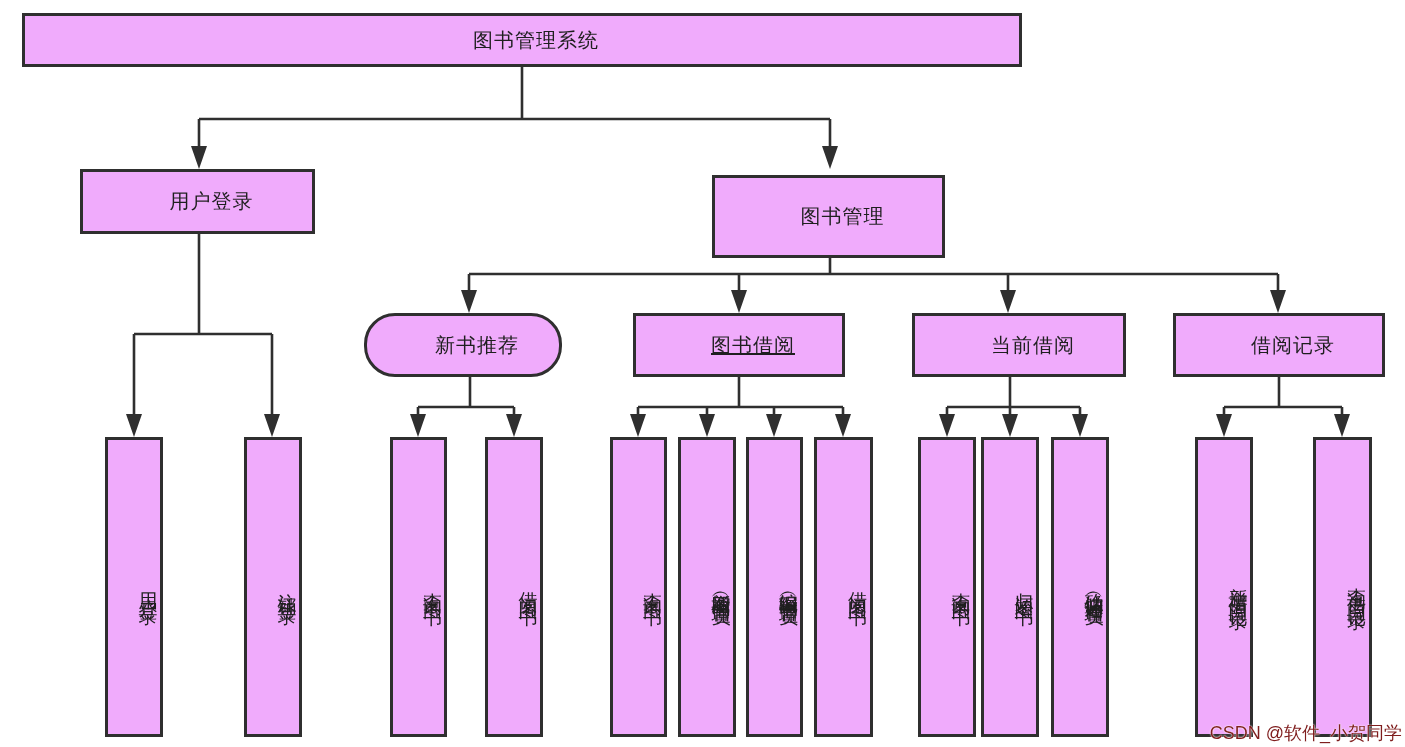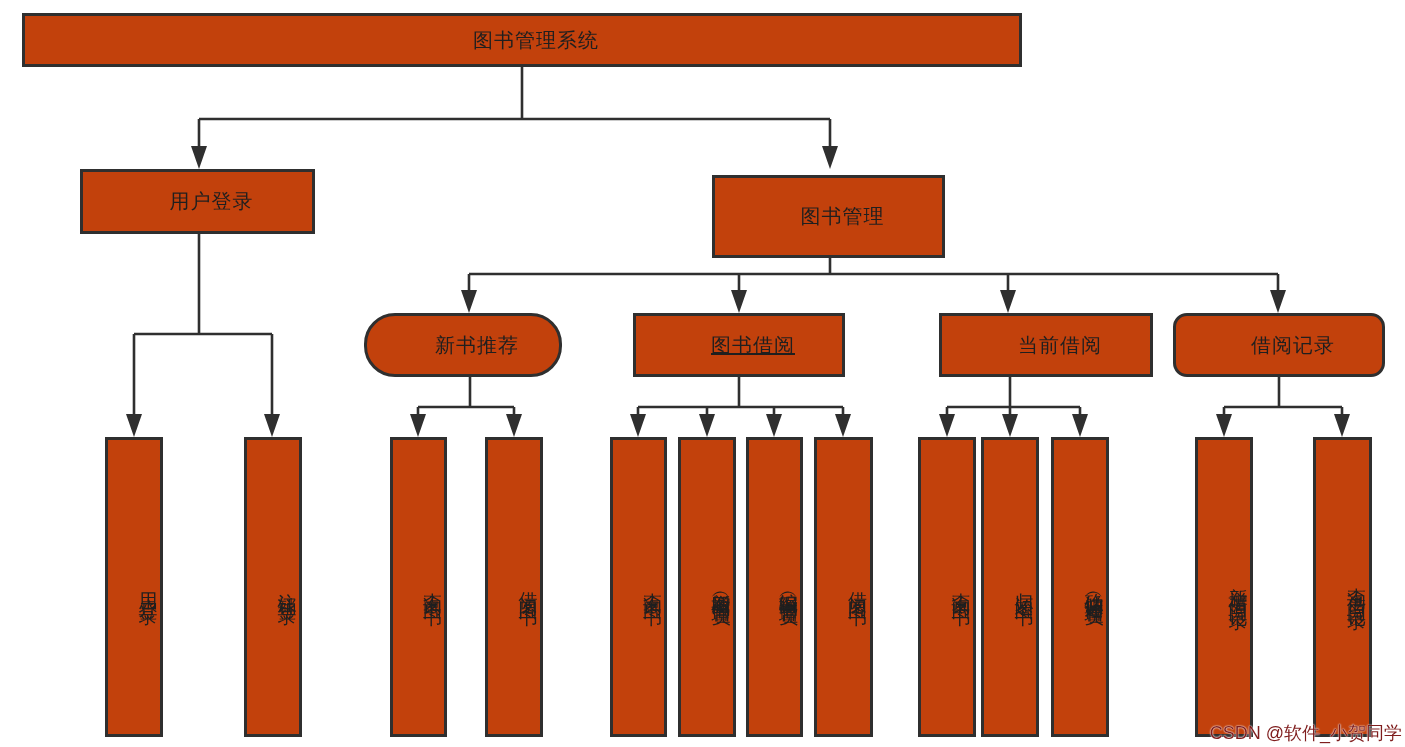--- a/index.html
+++ b/index.html
@@ -8,21 +8,21 @@
     width:1405px; height:747px;
     background:#ffffff;
     font-family:"Liberation Sans", sans-serif;
     color:#1f1f1f;
     overflow:hidden;
   }
   .wires { position:absolute; left:0; top:0; }
   .node {
     position:absolute;
     box-sizing:border-box;
-    background:#c2410c;
+    background:#f0abfc;
     border:3px solid #2f2f2f;
     display:flex;
     align-items:center;
     justify-content:center;
     padding-left:28px;
   }
   .hlabel {
     font-size:20px;
     letter-spacing:1px;
     white-space:nowrap;
@@ -103,24 +103,24 @@
   <div class="node" style="left:712px; top:175px; width:233px; height:83px;">
     <span class="hlabel">图书管理</span>
   </div>
 
   <div class="node" style="left:364px; top:313px; width:198px; height:64px;border-radius:31px;">
     <span class="hlabel">新书推荐</span>
   </div>
   <div class="node" style="left:633px; top:313px; width:212px; height:64px;text-decoration:underline;">
     <span class="hlabel">图书借阅</span>
   </div>
-  <div class="node" style="left:939px; top:313px; width:214px; height:64px;">
+  <div class="node" style="left:912px; top:313px; width:214px; height:64px;">
     <span class="hlabel">当前借阅</span>
   </div>
-  <div class="node" style="left:1173px; top:313px; width:212px; height:64px;border-radius:14px;">
+  <div class="node" style="left:1173px; top:313px; width:212px; height:64px;">
     <span class="hlabel">借阅记录</span>
   </div>
 
   <div class="node" style="left:105px; top:437px; width:58px; height:300px;">
     <span class="vtext">用户登录</span>
   </div>
   <div class="node" style="left:244px; top:437px; width:58px; height:300px;">
     <span class="vtext">注销登录</span>
   </div>
 

